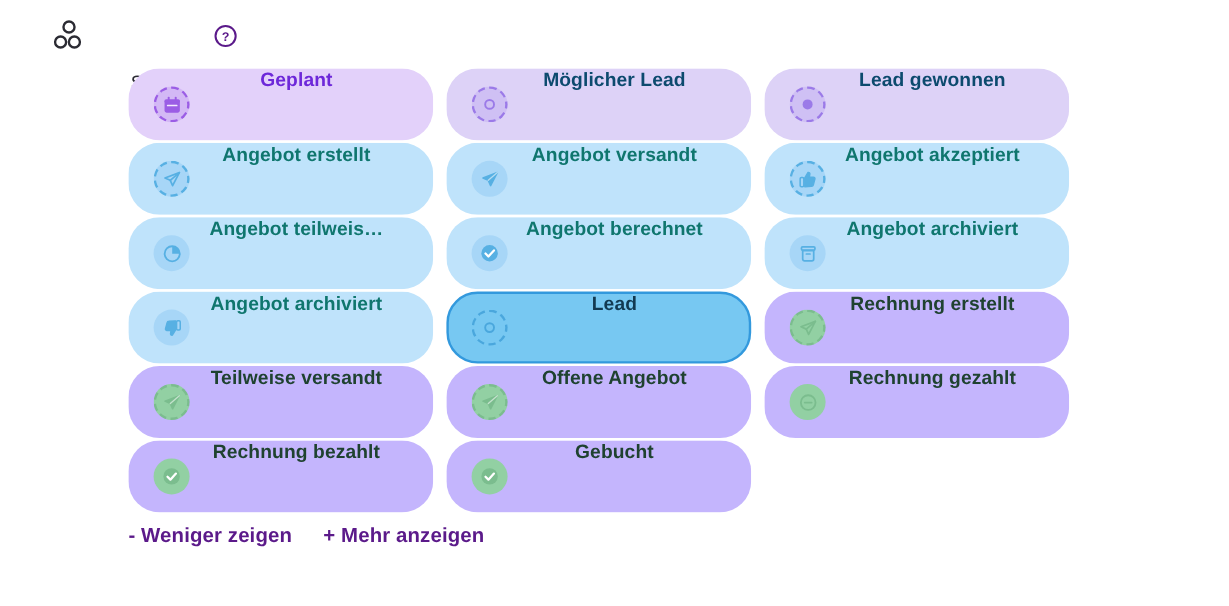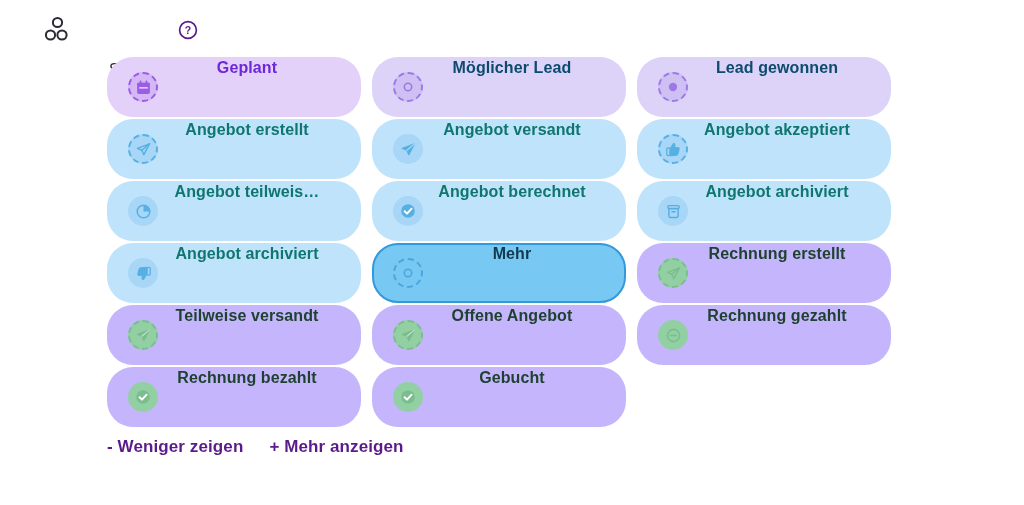--- a/index.html
+++ b/index.html
@@ -306,21 +306,21 @@
           <span class="chip-label">Angebot archiviert</span>
         </div>
         <div class="chip tone-blue-sel">
           <span class="chip-icon">
             <span class="badge dashed outline-only">
               <svg width="16" height="16" viewBox="0 0 20 20">
                 <circle cx="10" cy="10" r="4.6" fill="none" stroke="currentColor" stroke-width="2"></circle>
               </svg>
             </span>
           </span>
-          <span class="chip-label">Mehr</span>
+          <span class="chip-label">Lead</span>
         </div>
         <div class="chip tone-green">
           <span class="chip-icon">
             <span class="badge dashed">
               <svg width="17" height="17" viewBox="0 0 20 20">
                 <path d="M17 3.3 2.9 8.6l5.2 2.3 2.3 5.2z" fill="none" stroke="currentColor" stroke-width="1.7" stroke-linecap="round" stroke-linejoin="round"></path>
                 <path d="M17 3.3 8.1 10.9" fill="none" stroke="currentColor" stroke-width="1.7" stroke-linecap="round" stroke-linejoin="round"></path>
               </svg>
             </span>
           </span>

